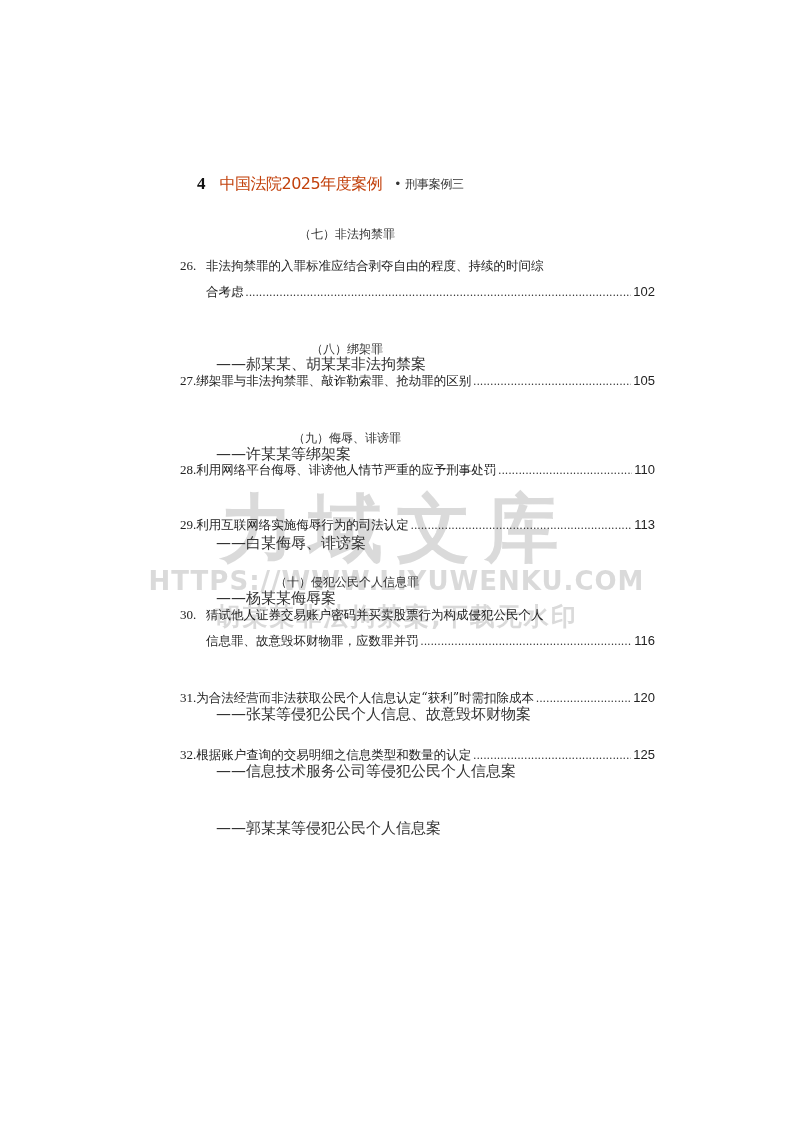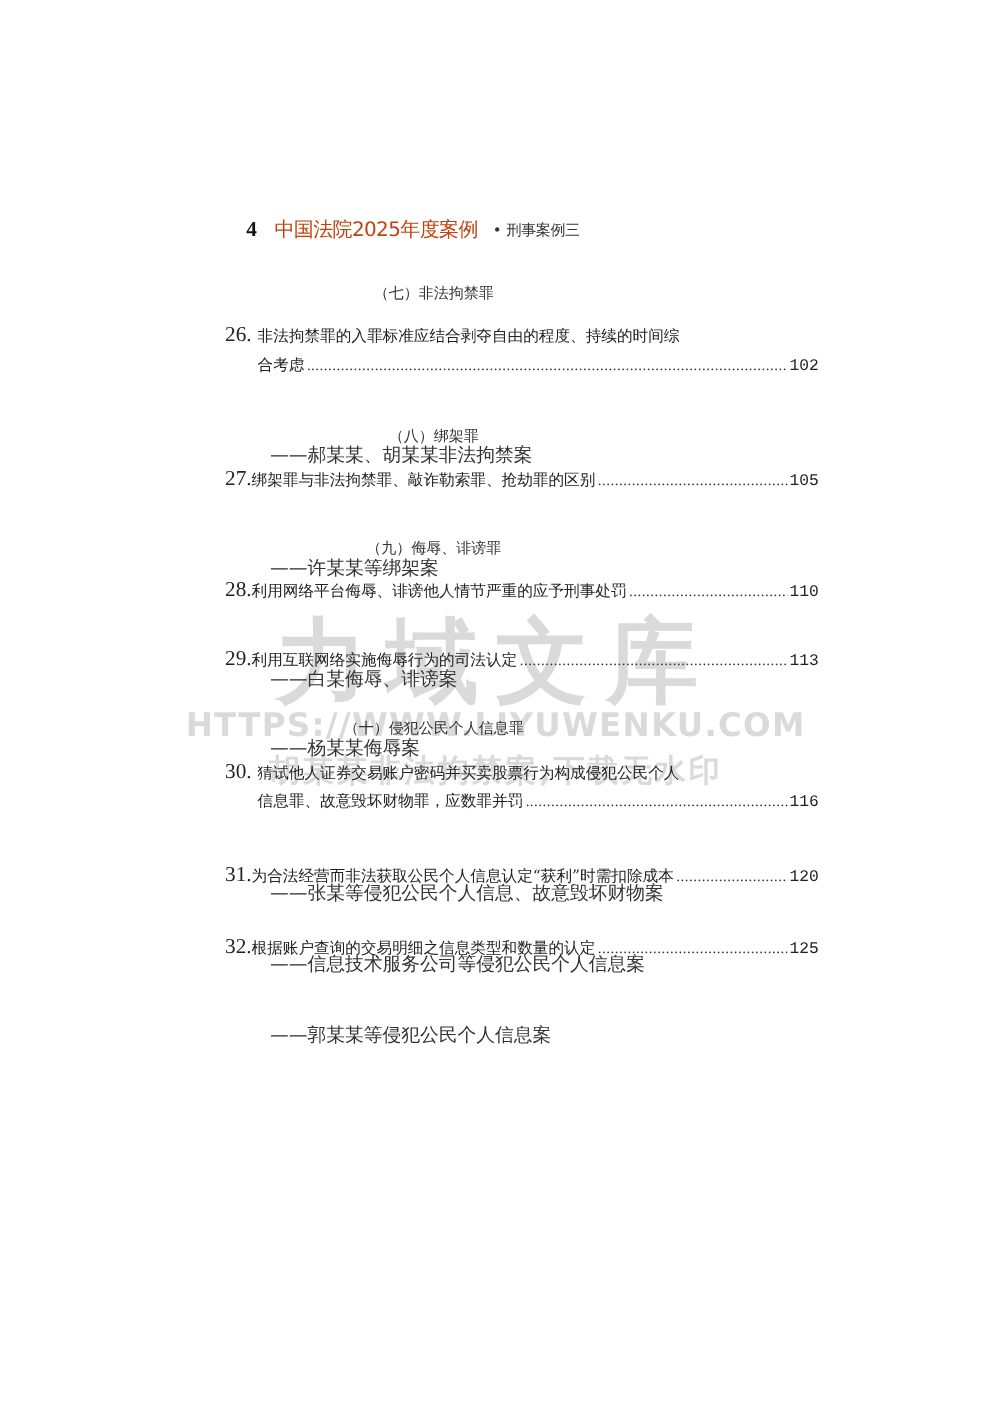--- a/index.html
+++ b/index.html
@@ -17,29 +17,29 @@
   .book-sub { font-size: 12px; color: #333; letter-spacing: -0.3px; }
 
   .section {
     position: absolute; left: 0; width: 694px; text-align: center;
     font-family: "DejaVu Sans", sans-serif; font-size: 12px; color: #333;
   }
   .entry-line {
     position: absolute; left: 180px; width: 475px; display: flex; align-items: baseline;
     font-size: 12.5px; color: #222; white-space: nowrap;
   }
-  .entry-line .num { font-family: "Liberation Serif", serif; font-size: 17px; width: 26px; display: inline-block; }
+  .entry-line .num { font-family: "Liberation Serif", serif; font-size: 13px; width: 26px; display: inline-block; }
   .entry-line.cont { left: 206px; width: 449px; }
   .entry-line .title { flex: 0 0 auto; }
   .entry-line .leader {
     flex: 1 1 auto; overflow: hidden; margin: 0 2px; color: #333;
     font-family: "Liberation Serif", serif; font-size: 12px; letter-spacing: 0.4px;
   }
   .entry-line .leader::before { content: "......................................................................................................................................................................................................................................"; }
-  .entry-line .pg { font-family: Liberation Mono, monospace; font-size: 13px; flex: 0 0 auto; }
+  .entry-line .pg { font-family: Liberation Sans, sans-serif; font-size: 13px; flex: 0 0 auto; }
   .case {
     position: absolute; left: 216px; font-family: "DejaVu Sans", sans-serif; font-size: 15px; color: #333; white-space: nowrap; margin-top: 48px;
   }
   .wm {
     position: absolute; color: rgba(150,150,150,0.35); font-family: "DejaVu Sans", sans-serif; font-weight: bold;
     pointer-events: none; white-space: nowrap; left: 0; width: 793px; text-align: center;
   }
   .wm-main { top: 480px; font-size: 74px; letter-spacing: 14px; }
   .wm-url { top: 566px; font-size: 26px; letter-spacing: 1px; }
   .wm-note { top: 600px; font-size: 25px; letter-spacing: 2px; }

